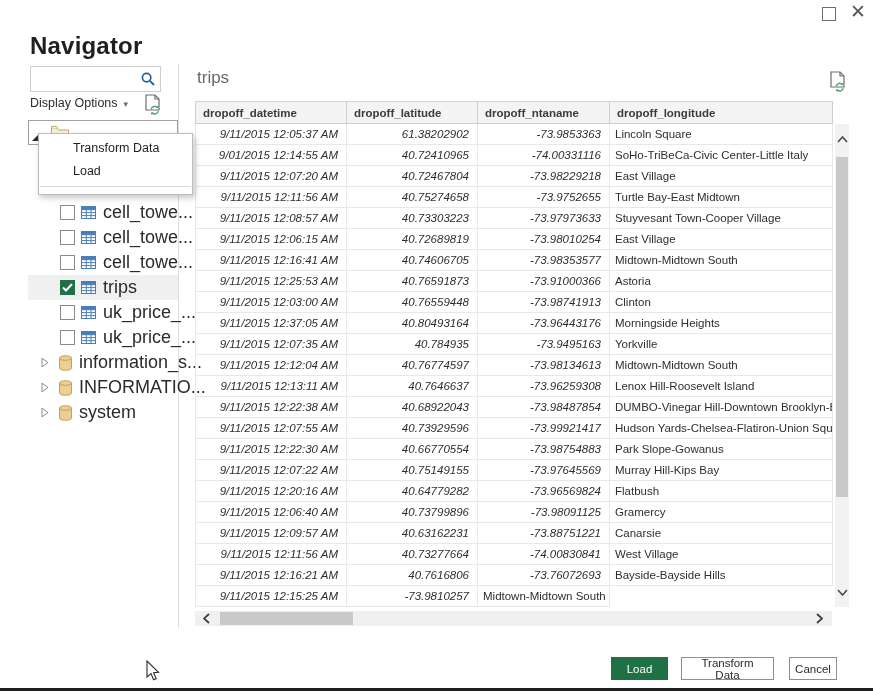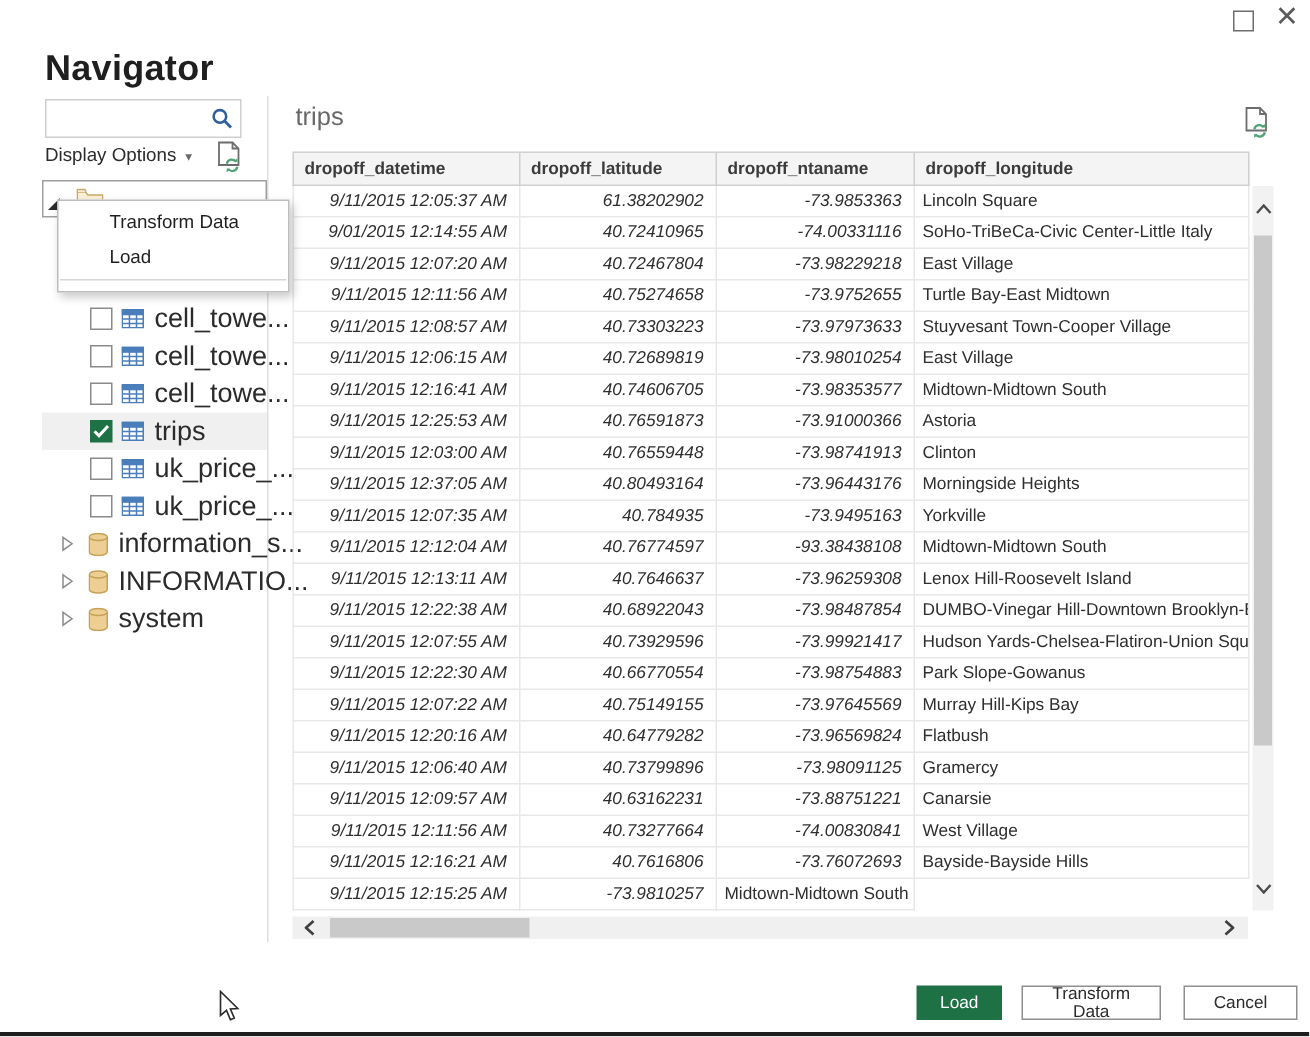--- a/index.html
+++ b/index.html
@@ -56,21 +56,21 @@
   .vscroll .up{top:8px;} .vscroll .dn{bottom:8px;}
   .hscroll{position:absolute;left:195px;top:611px;width:637px;height:15px;background:#f0f0f0;}
   .hscroll .thumb{position:absolute;left:25px;top:1px;width:133px;height:13px;background:#c9c9c9;}
   .hscroll .ar{position:absolute;top:1px;width:14px;height:13px;display:flex;align-items:center;justify-content:center;}
   .hscroll .lt{left:4px;} .hscroll .rt{right:6px;}
   
   .btn{position:absolute;top:657px;height:23px;box-sizing:border-box;font-size:11.5px;font-family:inherit;
        display:flex;align-items:center;justify-content:center;cursor:default;}
   .btn-load{left:611px;width:57px;color:#fff;border:none;}
   .btn-transform{left:681px;width:93px;background:#fff;border:1px solid #8f8f8f;color:#2b2b2b;}
-  .btn-cancel{left:789px;width:76px;background:#fff;border:1px solid #8f8f8f;color:#2b2b2b;}
+  .btn-cancel{left:789px;width:48px;background:#fff;border:1px solid #8f8f8f;color:#2b2b2b;}
   .cursor{position:absolute;left:146px;top:660px;z-index:30;}
 </style>
 </head>
 <body>
 
 <div class="stage">
 
   <div class="dlg-title">Navigator</div>
   <div class="win-restore"></div>
   <div class="win-close">✕</div>
@@ -335,21 +335,21 @@
       </div>
       <div class="g-row">
         <div class="gc num">9/11/2015 12:07:35 AM</div>
         <div class="gc num">40.784935</div>
         <div class="gc num">-73.9495163</div>
         <div class="gc txt">Yorkville</div>
       </div>
       <div class="g-row">
         <div class="gc num">9/11/2015 12:12:04 AM</div>
         <div class="gc num">40.76774597</div>
-        <div class="gc num">-93.38438108</div>
+        <div class="gc num">-73.98134613</div>
         <div class="gc txt">Midtown-Midtown South</div>
       </div>
       <div class="g-row">
         <div class="gc num">9/11/2015 12:13:11 AM</div>
         <div class="gc num">40.7646637</div>
         <div class="gc num">-73.96259308</div>
         <div class="gc txt">Lenox Hill-Roosevelt Island</div>
       </div>
       <div class="g-row">
         <div class="gc num">9/11/2015 12:22:38 AM</div>

